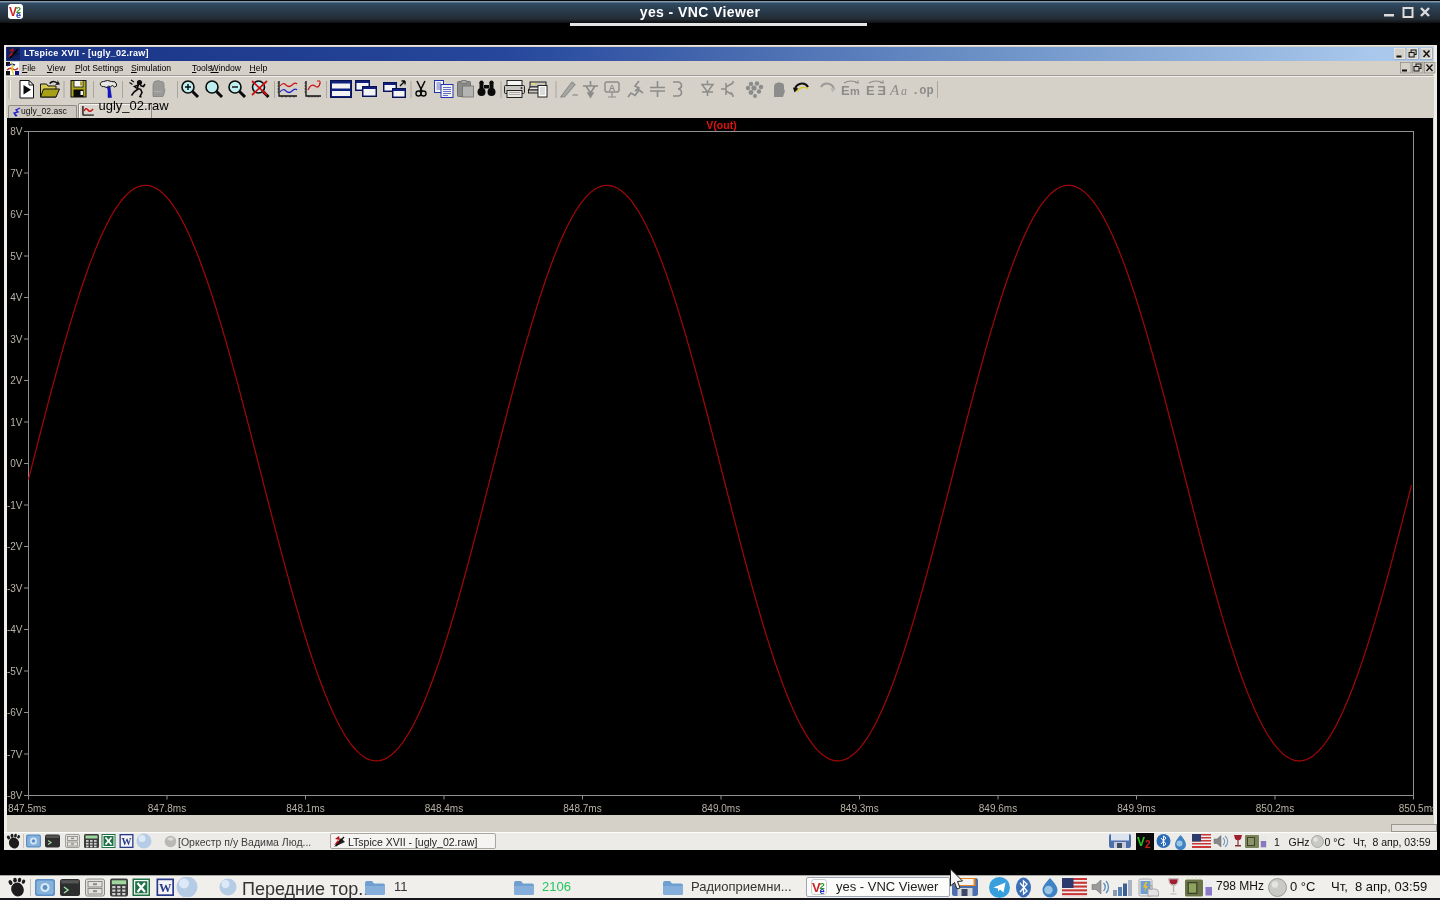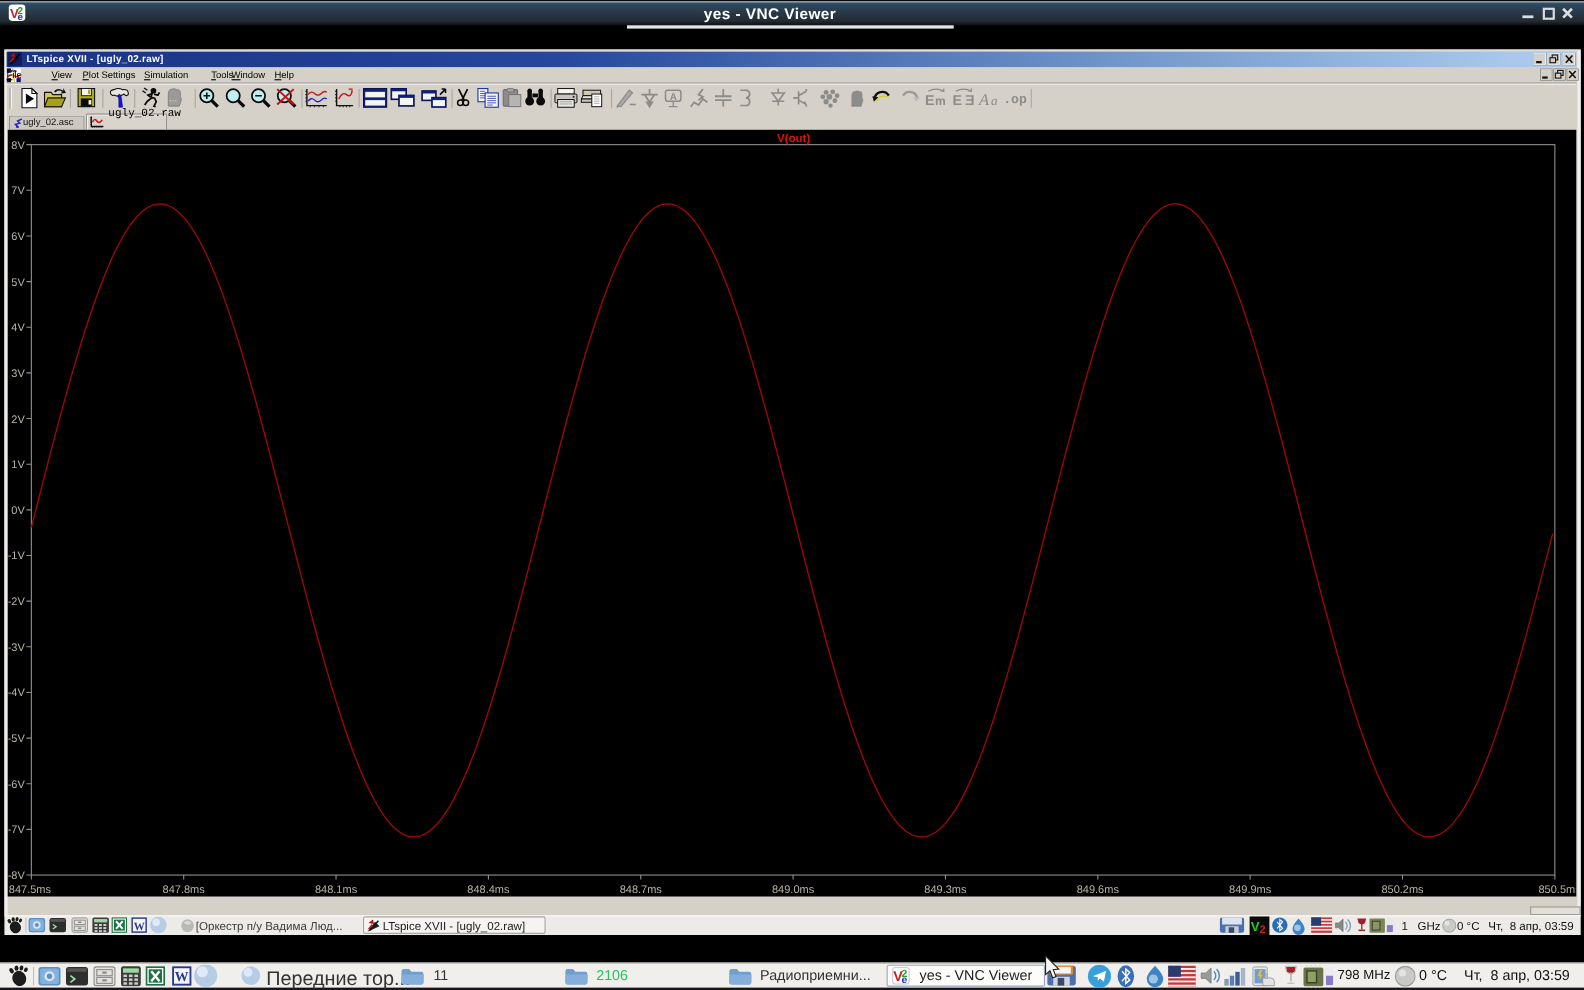--- a/index.html
+++ b/index.html
@@ -62,21 +62,21 @@
 <svg class="abs" style="left:6px;top:61.5px" width="13" height="13" viewBox="0 0 13 13">
  <rect width="13" height="13" fill="#fff"></rect>
  <rect x="0" y="0" width="4" height="4" fill="#111"></rect>
  <rect x="9" y="9" width="4" height="4" fill="#101080"></rect>
  <rect x="0" y="9" width="4" height="4" fill="#111"></rect>
  <path d="M1 8 Q4 5 7 7 T12 6" stroke="#c03030" stroke-width="1.4" fill="none"></path>
  <path d="M1 4 Q5 1 9 3" stroke="#2020a0" stroke-width="1.4" fill="none"></path>
  <path d="M5.5 0 L7.5 5 L6.5 5 L7.5 13 L5 6.5 L6 6.5 Z" fill="#f2ee20" stroke="#b8b000" stroke-width="0.4"></path>
 </svg>
 <div class="abs" style="left:0;top:63px;font-size:8.6px;color:#000;white-space:nowrap;">
- <span class="abs" style="white-space:nowrap;left:6px"><u>F</u>ile</span>
+ <span class="abs" style="white-space:nowrap;left:22px"><u>F</u>ile</span>
  <span class="abs" style="white-space:nowrap;left:46.9px"><u>V</u>iew</span>
  <span class="abs" style="white-space:nowrap;left:75px"><u>P</u>lot Settings</span>
  <span class="abs" style="white-space:nowrap;left:131px"><u>S</u>imulation</span>
  <span class="abs" style="white-space:nowrap;left:192px"><u>T</u>ools</span>
  <span class="abs" style="white-space:nowrap;left:210.5px"><u>W</u>indow</span>
  <span class="abs" style="white-space:nowrap;left:249.5px"><u>H</u>elp</span>
 </div>
 <svg class="abs" style="left:1400px;top:62px" width="37" height="12">
  <g>
   <rect x="0.5" y="0.5" width="10.5" height="10.5" fill="#d5d1c9" stroke="#7d7d77" stroke-width="0.6"></rect>
@@ -340,21 +340,21 @@
  <path d="M2 6 L5 9 L3 9.5 Z" fill="#2222cc"></path>
 </svg>
 <div class="abs" style="left:21px;top:105.8px;font-size:8.6px;color:#111;">ugly_02.asc</div>
 <div class="abs" style="left:78px;top:103px;width:74px;height:14.5px;background:#d9d5cd;
  border:1px solid #8f8c85;border-bottom:none;border-radius:2px 2px 0 0;box-shadow:inset 1px 1px 0 #f5f4f1;"></div>
 <svg class="abs" style="left:81px;top:104.5px" width="14" height="12">
  <path d="M2 1 L2 10 L13 10" stroke="#111" stroke-width="1.2" fill="none"></path>
  <path d="M2 2 L1 2 M2 4 L1 4 M2 6 L1 6 M2 8 L1 8 M3 10 L3 11 M5 10 L5 11 M7 10 L7 11 M9 10 L9 11 M11 10 L11 11" stroke="#111" stroke-width="0.8"></path>
  <path d="M3 6 Q5 2 7 5 T12 4" stroke="#cc1111" stroke-width="1.4" fill="none"></path>
 </svg>
-<div class="abs" style="left:98.5px;top:98px;font-size:10px;color:#000;font-family:Liberation Mono, monospace;">ugly_02.raw</div>
+<div class="abs" style="left:98.5px;top:98px;font-size:13px;color:#000;">ugly_02.raw</div>
 
 <div class="abs" style="left:7px;top:117.5px;width:1426px;height:697.5px;background:#000;"></div>
 <svg class="abs" style="left:7px;top:117px" width="1426" height="699" viewBox="0 0 1426 699">
 <rect x="21.5" y="14.5" width="1385" height="664" fill="none" stroke="#909090" stroke-width="1"></rect>
 <text x="714.5" y="12" text-anchor="middle" font-size="10.5" font-weight="bold" fill="#df1010" font-family="Liberation Sans">V(out)</text>
 
 <line x1="17" y1="14.5" x2="21.5" y2="14.5" stroke="#8f8f8f" stroke-width="1"></line>
 <text x="15.5" y="18.1" text-anchor="end" class="axl">8V</text>
 <line x1="17" y1="56.0" x2="21.5" y2="56.0" stroke="#8f8f8f" stroke-width="1"></line>
 <text x="15.5" y="59.6" text-anchor="end" class="axl">7V</text>

